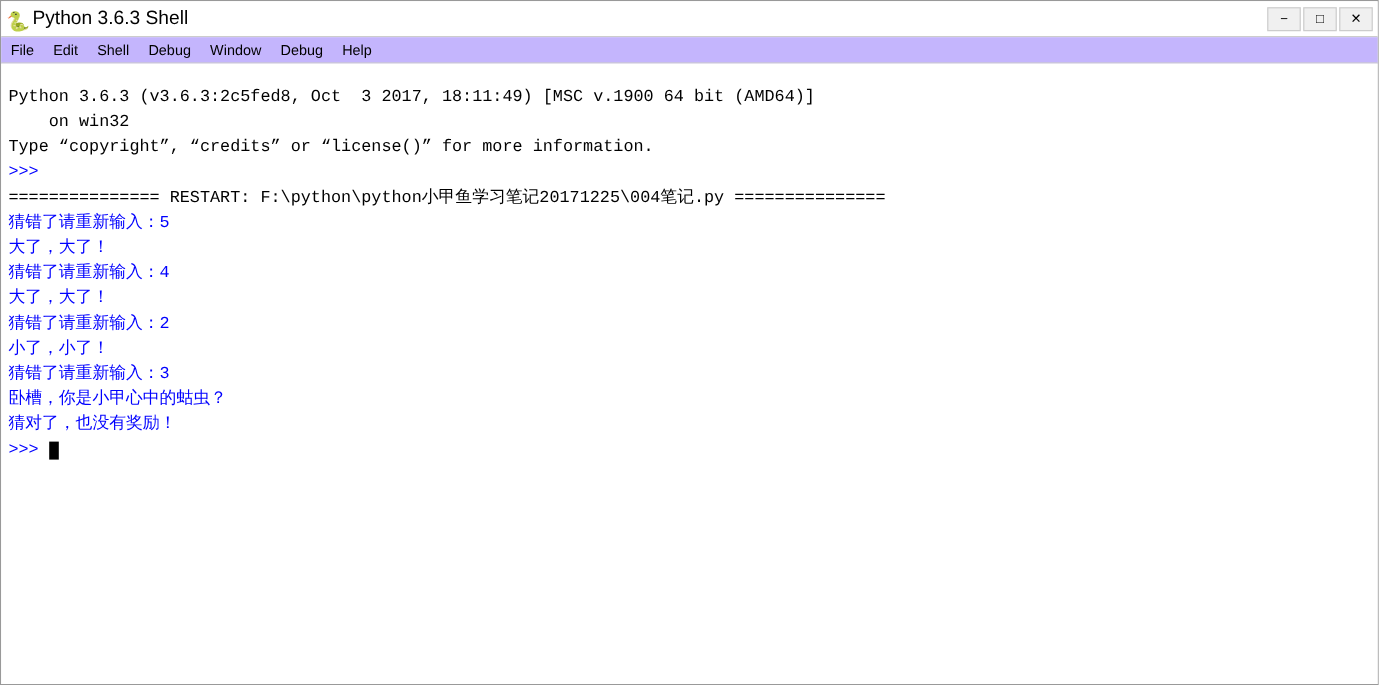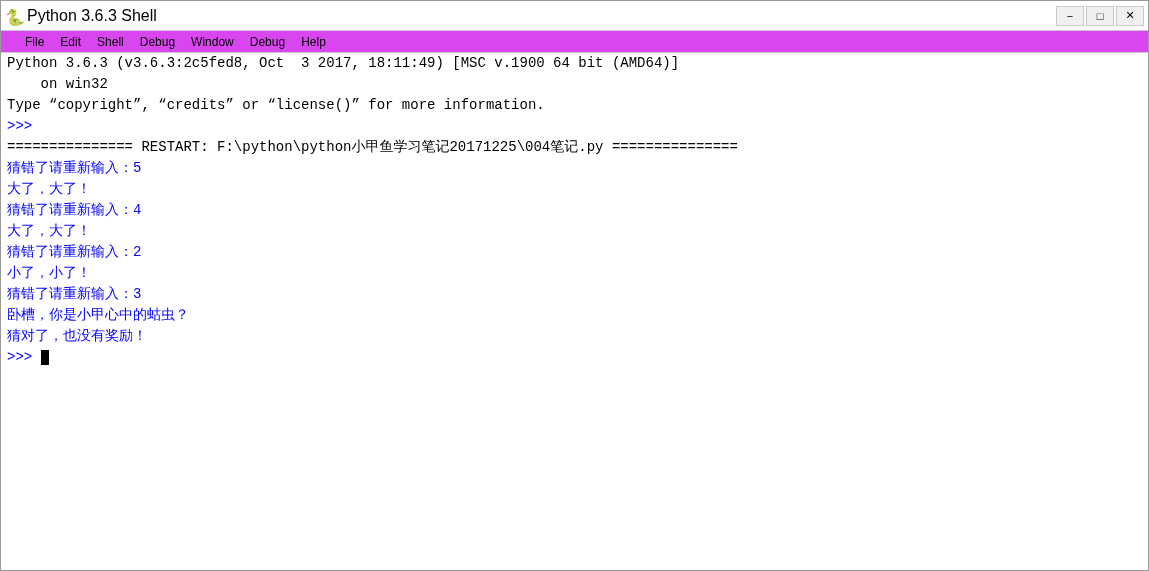--- a/index.html
+++ b/index.html
@@ -53,44 +53,44 @@
       border: 1px solid #ccc;
       cursor: pointer;
       font-size: 11px;
       display: flex;
       align-items: center;
       justify-content: center;
       color: #000;
     }
 
     .menu-bar {
-      background: #d946ef;
+      background: #c4b5fd;
       height: 22px;
       display: flex;
       align-items: center;
       border-bottom: 1px solid #ccc;
-      padding: 0 16px;
+      padding: 0 0;
       flex-shrink: 0;
     }
 
     .menu-item {
       padding: 2px 8px;
       font-size: 12px;
       color: #000;
       cursor: pointer;
       height: 100%;
       display: flex;
       align-items: center;
     }
 
     .shell-content {
       flex: 1;
       background: #ffffff;
       overflow-y: auto;
-      padding: 0 6px;
+      padding: 18px 6px;
       font-family: 'Courier New', Courier, monospace;
       font-size: 14px;
     }
 
     .line {
       line-height: 1.5;
       white-space: pre-wrap;
       word-break: break-all;
     }
 

